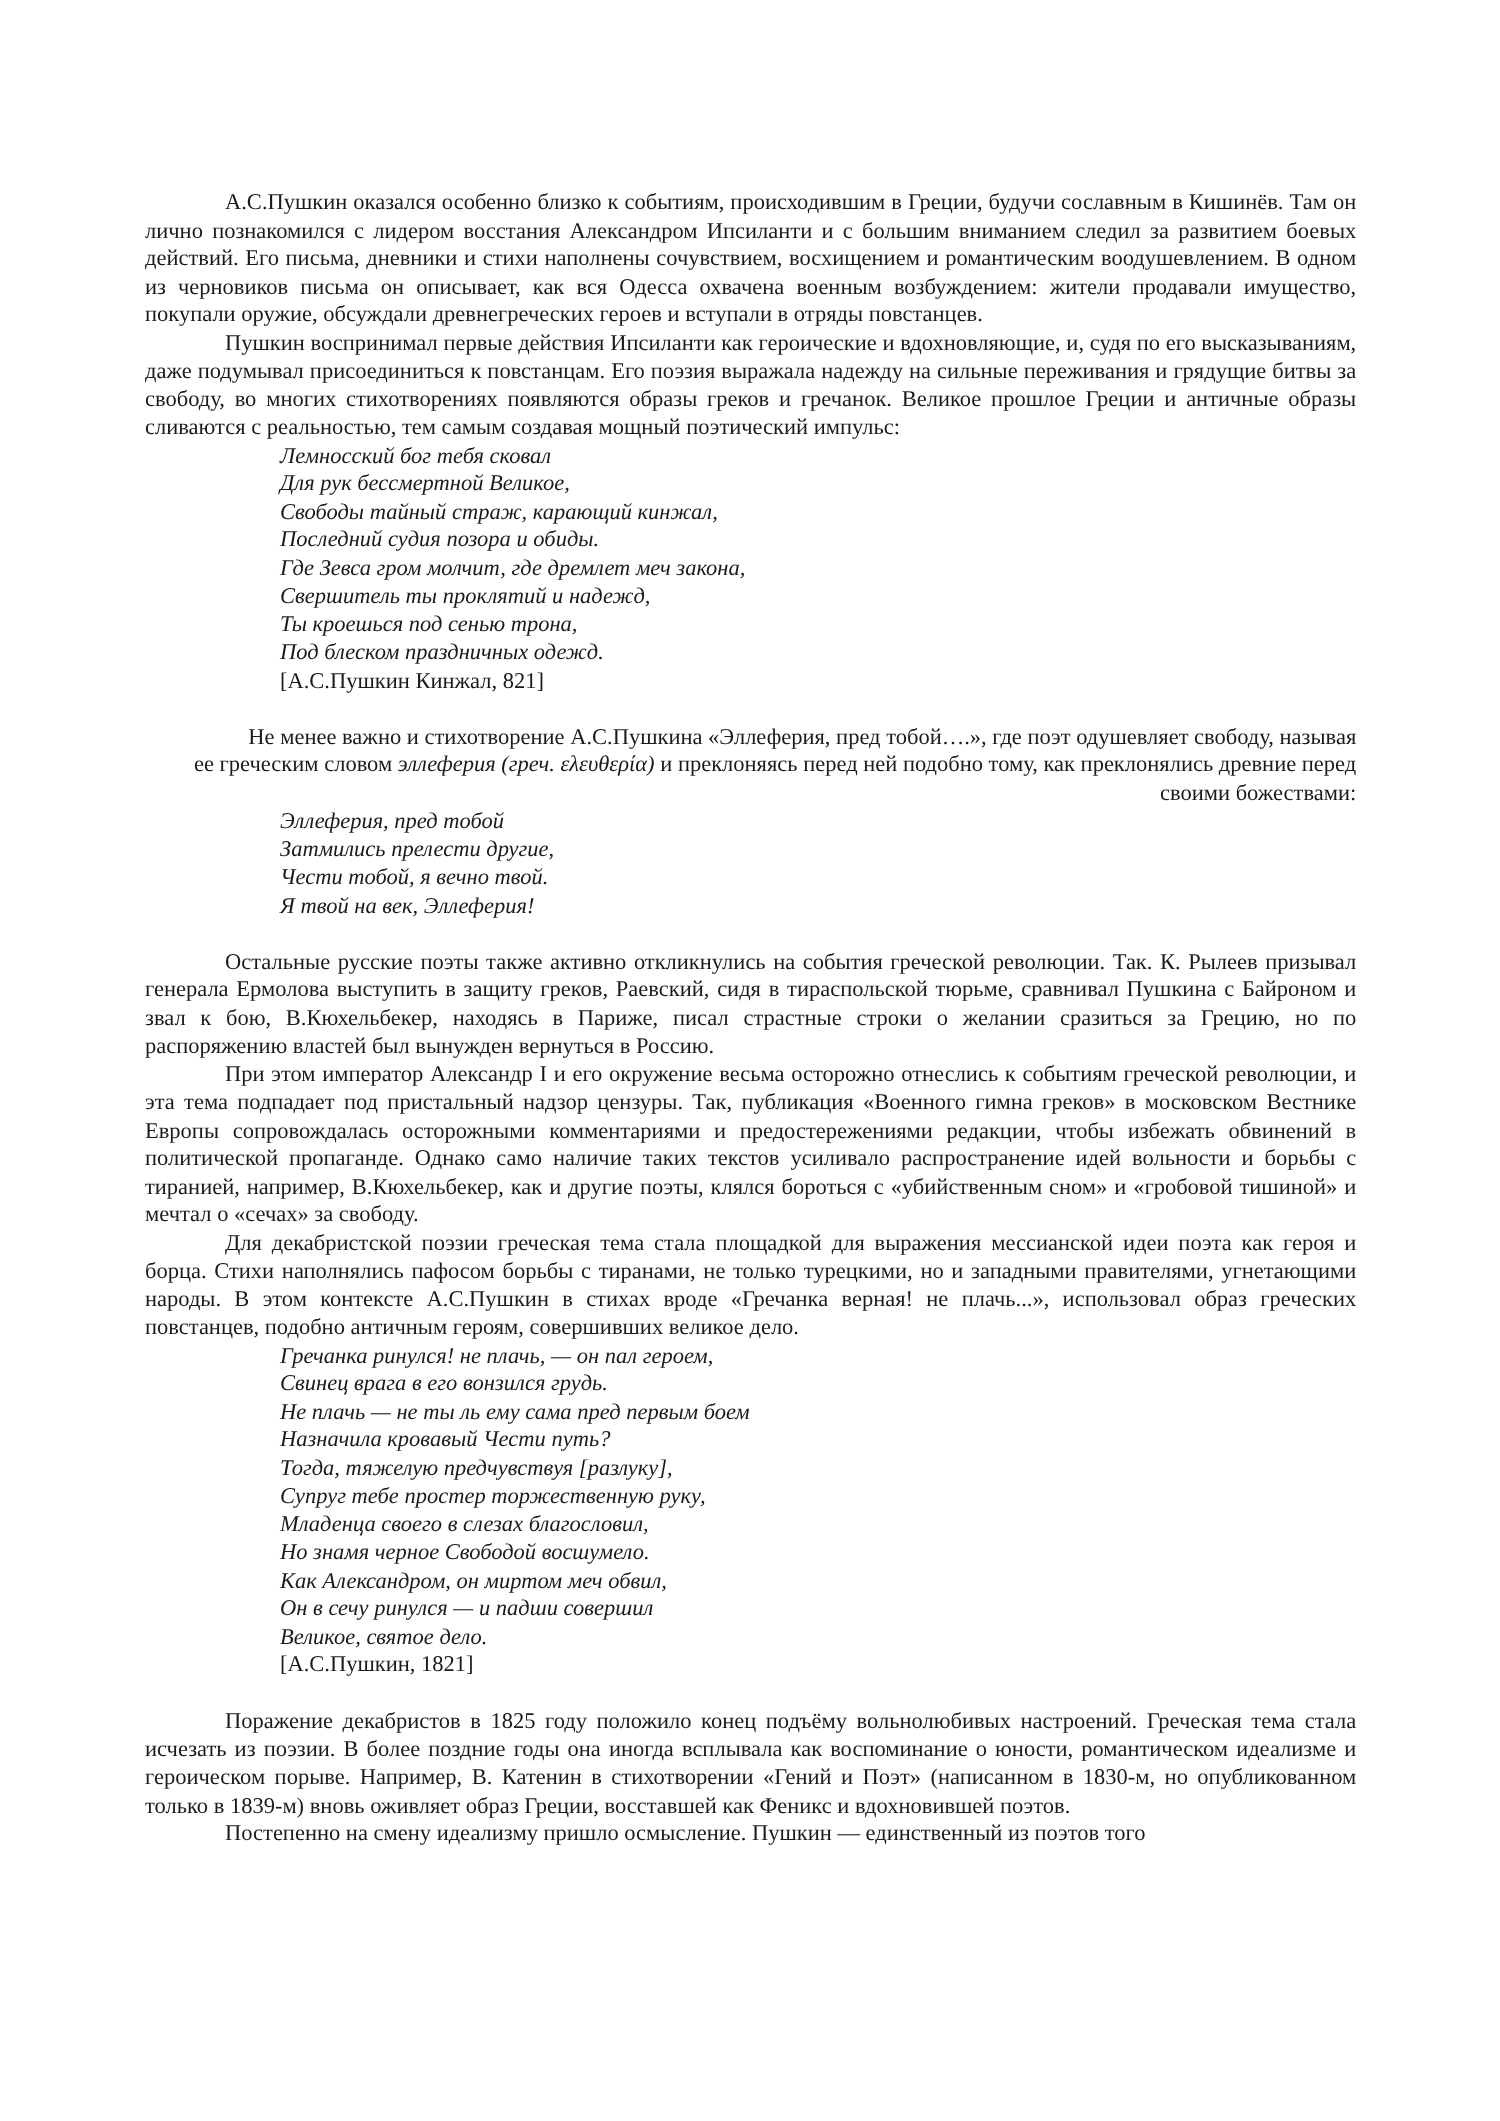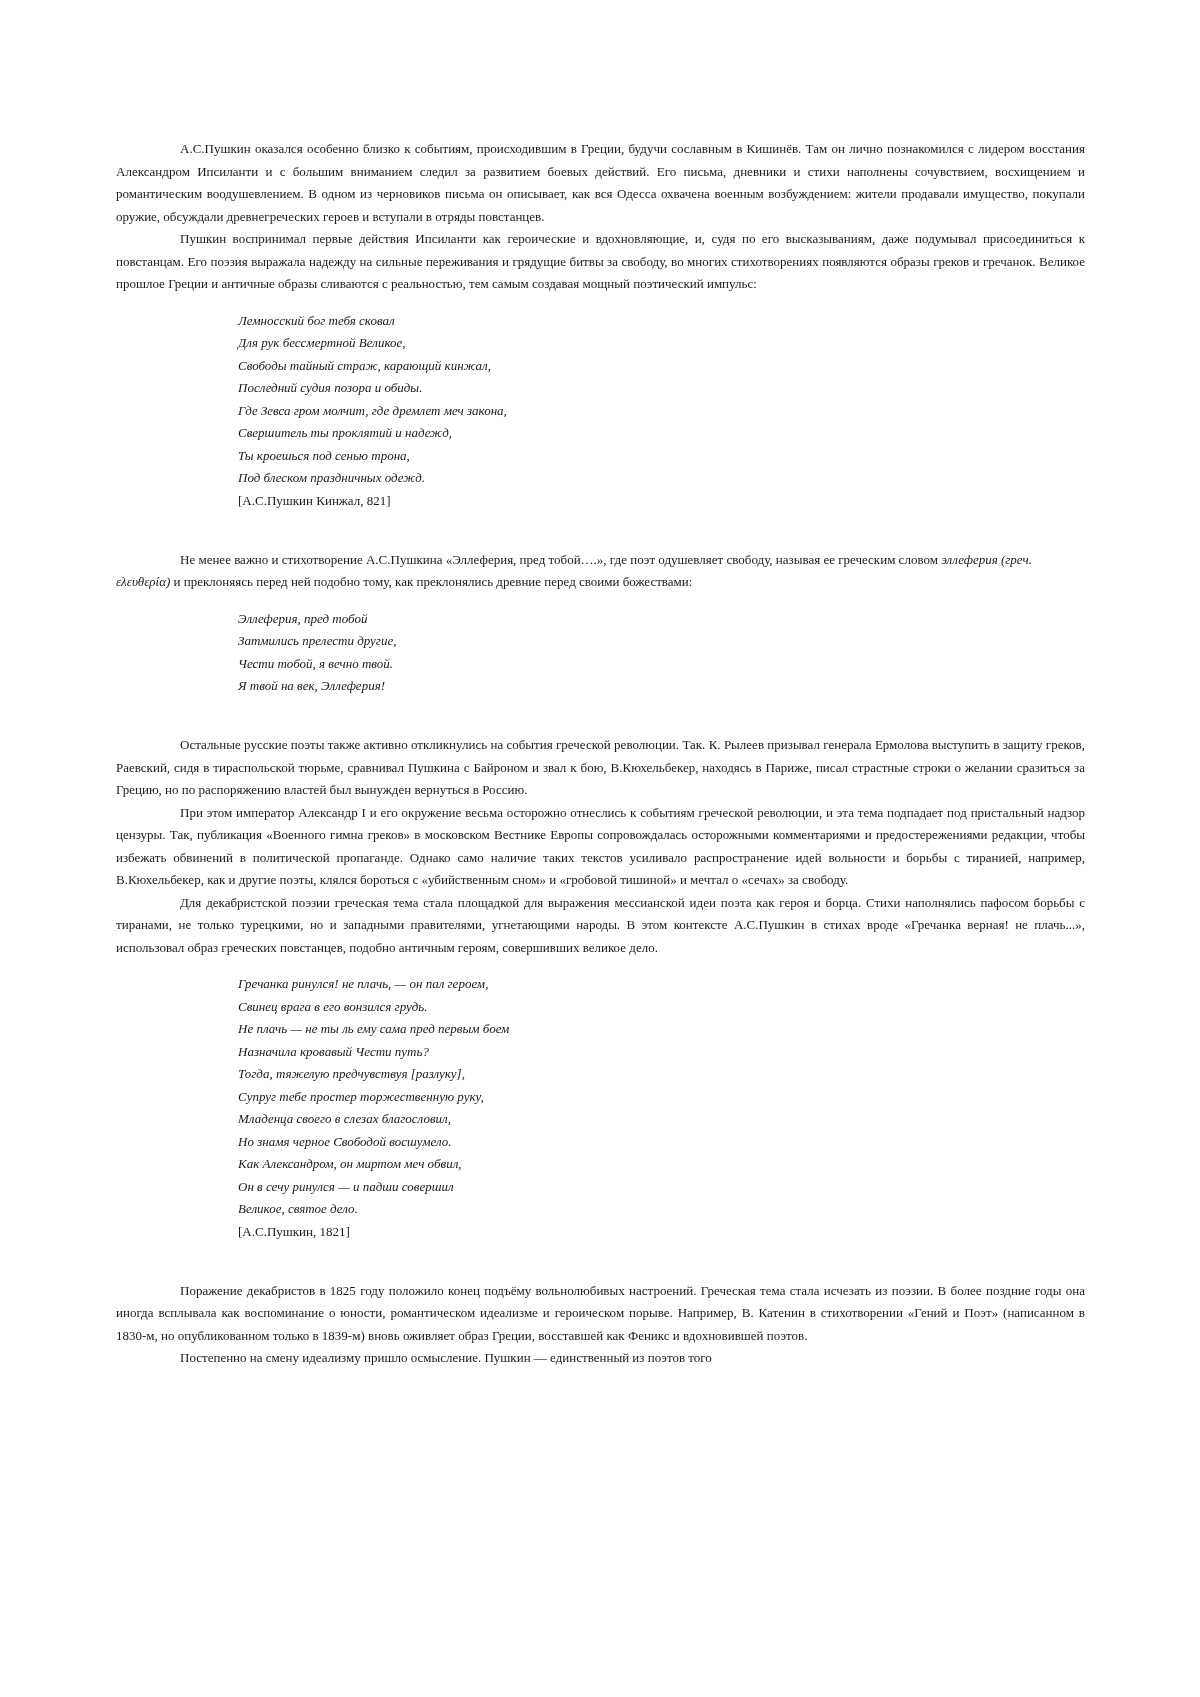--- a/index.html
+++ b/index.html
@@ -7,34 +7,34 @@
     width: 1200px;
     height: 1697px;
     position: relative;
     overflow: hidden;
     font-family: "Liberation Serif", "DejaVu Serif", serif;
     color: #1a1a1a;
   }
   .page {
     position: absolute;
     left: 116px;
-    top: 138px;
+    top: 150px;
     width: 969px;
-    font-size: 13px;
+    font-size: 18px;
     line-height: 22.5px;
     font-family: Liberation Serif, serif;
   }
   .para {
     margin: 0;
     text-indent: 64px;
     text-align: justify;
   }
-  .para.left { text-align: left; }
+  .para.left { text-align: right; }
   .verse {
-    margin: 14px;
+    margin: 0;
     padding-left: 108px;
   }
   .verse-line {
     display: block;
     font-style: italic;
     white-space: nowrap;
   }
   .cite {
     display: block;
     font-style: normal;

